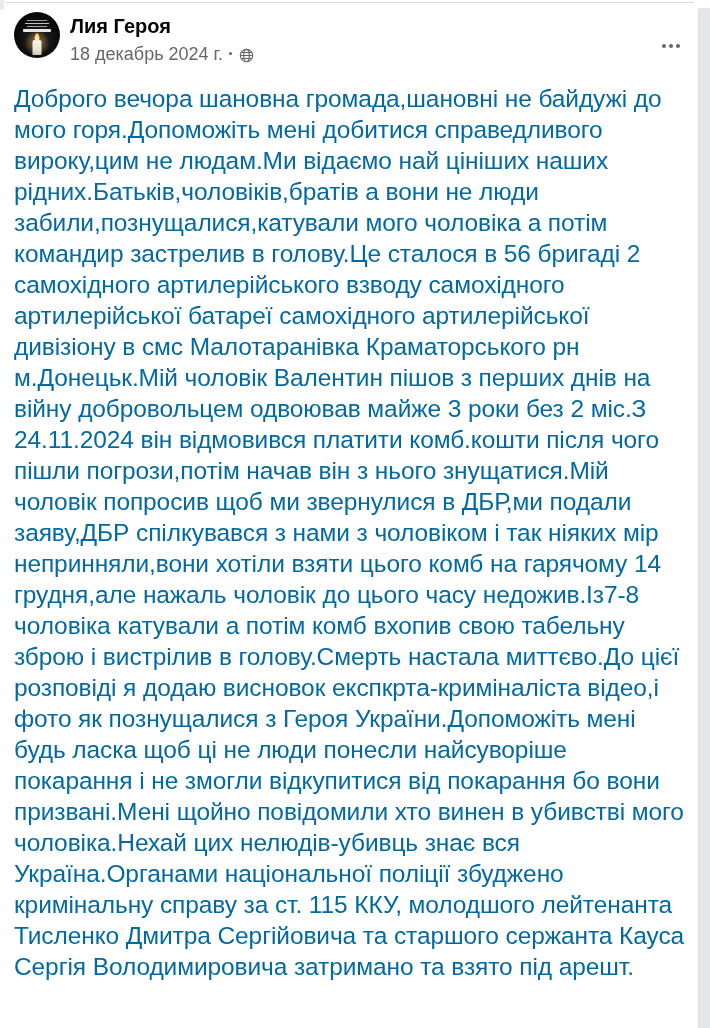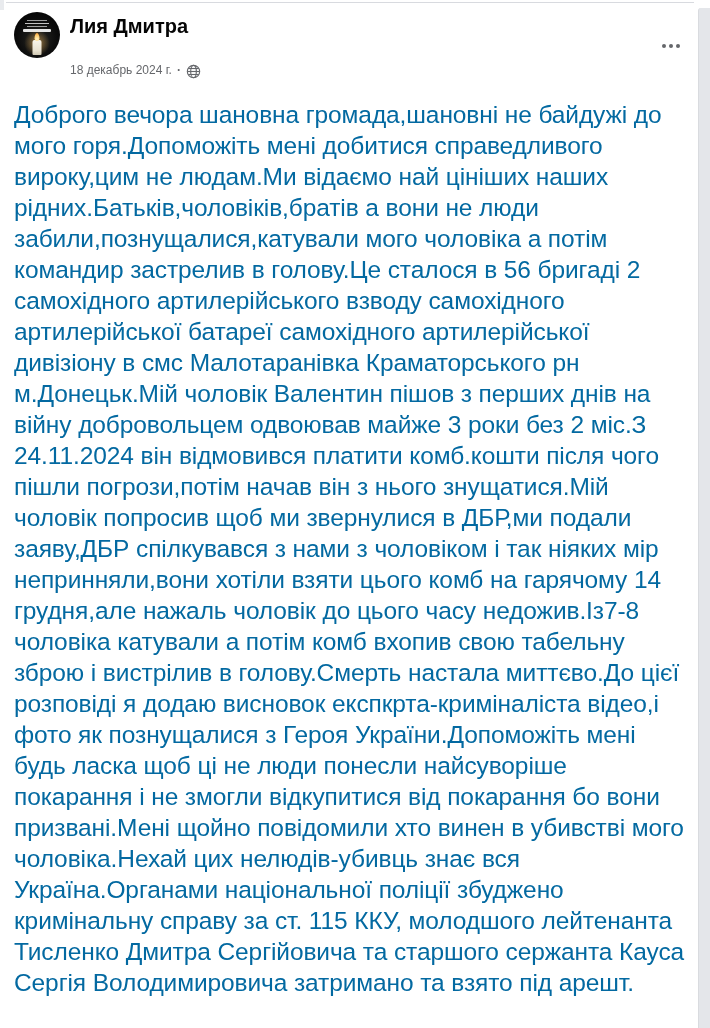--- a/index.html
+++ b/index.html
@@ -69,21 +69,21 @@
     border-radius: 50% 50% 45% 45% / 70% 70% 30% 30%;
   }
 
   .header-text { margin-left: 10px; flex: 1 1 auto; min-width: 0; }
   .author {
     font-size: 20px; font-weight: 700; color: #050505;
     line-height: 26px; margin-top: 1px; cursor: pointer;
   }
   .meta {
     display: flex; align-items: center; gap: 5px;
-    color: #65676b; font-size: 12px; line-height: 24px; margin-top: 19px;
+    color: #65676b; font-size: 18px; line-height: 24px; margin-top: 3px;
   }
   .meta .date { cursor: pointer; }
   .meta .sep { font-weight: 700; }
   .meta svg { display: block; margin-top: 2px; }
 
   .options-button {
     flex: none; border: 0; background: transparent; cursor: pointer;
     display: flex; gap: 3px; align-items: center;
     margin-top: 28px; padding: 4px 2px;
   }
@@ -118,21 +118,21 @@
         <span class="tiny-line tl1"></span>
         <span class="tiny-line tl2"></span>
         <span class="tiny-line tl3"></span>
         <span class="bold-line"></span>
         <span class="glow"></span>
         <span class="wax"></span>
         <span class="flame"></span>
       </div>
 
       <div class="header-text">
-        <div class="author">Лия Дмитра</div>
+        <div class="author">Лия Героя</div>
         <div class="meta">
           <span class="date">18 декабрь 2024 г.</span>
           <span class="sep">·</span>
           <svg width="15" height="15" viewBox="0 0 16 16" fill="none" stroke="#65676b" stroke-width="1.2">
             <circle cx="8" cy="8" r="6.6"></circle>
             <ellipse cx="8" cy="8" rx="3" ry="6.6"></ellipse>
             <path d="M1.6 8 H14.4"></path>
             <path d="M2.4 4.8 H13.6"></path>
             <path d="M2.4 11.2 H13.6"></path>
           </svg>

